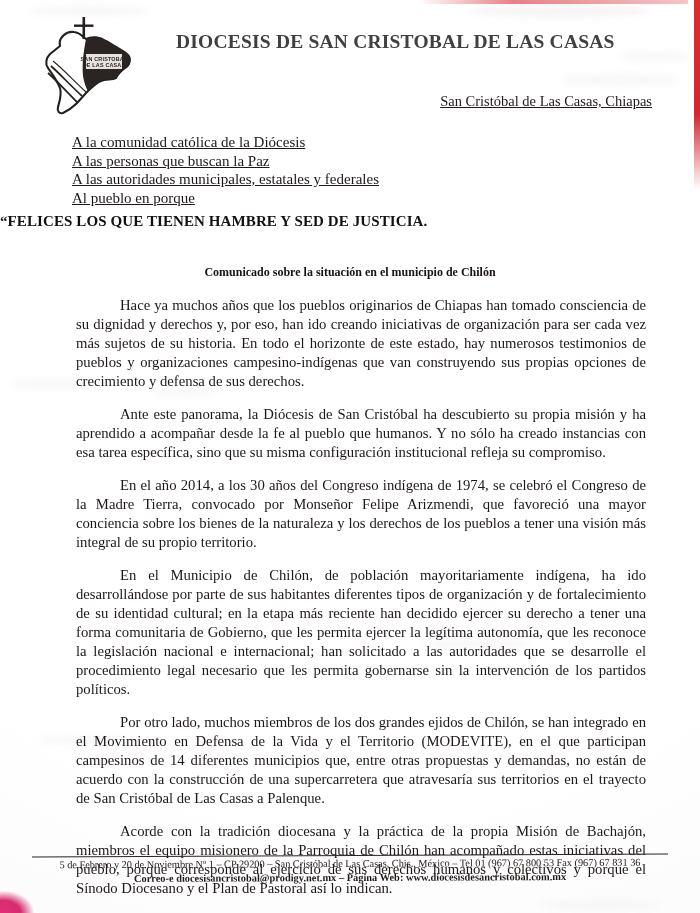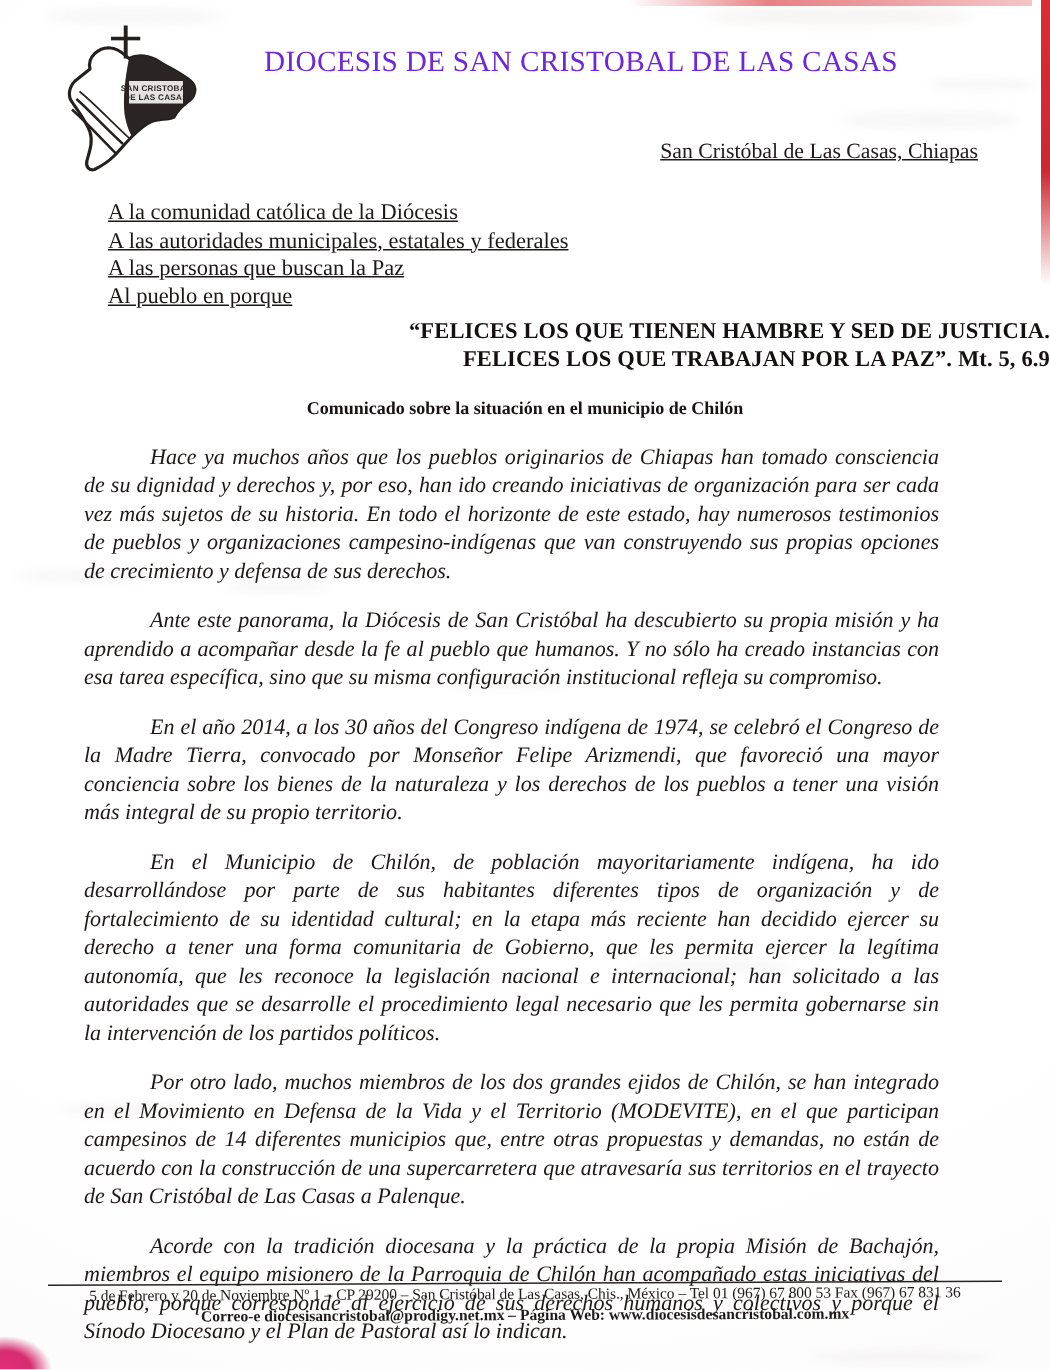--- a/index.html
+++ b/index.html
@@ -78,25 +78,25 @@
     top: 16px;
     width: 116px;
     height: 104px;
   }
   .logo svg { display: block; width: 116px; height: 104px; }
   .org-title {
     position: absolute;
     left: 176px;
     top: 31px;
     font-size: 19.5px;
-    font-weight: normal;
+    font-weight: bold;
     letter-spacing: .2px;
     font-variant: small-caps;
     text-transform: uppercase;
-    color: #6d28d9;
+    color: #404040;
   }
 
   
   .placedate {
     position: absolute;
     right: 48px;
     top: 92px;
     text-align: right;
     font-size: 14.5px;
     line-height: 18px;
@@ -111,23 +111,23 @@
     top: 133px;
     font-size: 15px;
     line-height: 18.6px;
     color: #1d1817;
     text-decoration: underline;
   }
 
   
   .quote {
     position: absolute;
-    left: 0; right: 0;
+    left: 0; right: 12px;
     top: 212px;
-    text-align: right;
+    text-align: left;
     font-size: 15px;
     line-height: 19px;
     font-weight: bold;
     letter-spacing: .1px;
     color: #151010;
   }
   .quote .ref { font-weight: bold; }
 
   
   .subtitle {
@@ -136,24 +136,23 @@
     top: 265px;
     text-align: center;
     font-size: 12px;
     font-weight: bold;
     color: #181212;
   }
 
   
   .body {
     position: absolute;
-    left: 56px;
+    left: 76px;
     top: 296px;
     width: 570px;
-    font-style: italic;
   }
   .para {
     text-align: justify;
     text-indent: 44px;
     font-size: 14.7px;
     line-height: 19.1px;
     margin: 0 0 13.5px 0;
     color: #1d1716;
     hyphens: none;
   }
@@ -236,31 +235,27 @@
 
   <div class="org-title">DIOCESIS DE SAN CRISTOBAL DE LAS CASAS</div>
 </div>
 
 <div class="placedate">
   <div>San Cristóbal de Las Casas, Chiapas</div>
 </div>
 
 <div class="addressees">
   <div>A la comunidad católica de la Diócesis</div>
+  <div>A las personas que buscan la Paz</div>
   <div>A las autoridades municipales, estatales y federales</div>
-  <div>A las personas que buscan la Paz</div>
   <div>Al pueblo en porque</div>
 </div>
 
 <div class="quote">
   <div>“FELICES LOS QUE TIENEN HAMBRE Y SED DE JUSTICIA.</div>
-  <div>
-    <span>FELICES LOS QUE TRABAJAN POR LA PAZ”.</span>
-    <span class="ref">Mt. 5, 6.9</span>
-  </div>
 </div>
 
 <div class="subtitle">Comunicado sobre la situación en el municipio de Chilón</div>
 
 <div class="body">
   <p class="para">Hace ya muchos años que los pueblos originarios de Chiapas han tomado consciencia de su dignidad y derechos y, por eso, han ido creando iniciativas de organización para ser cada vez más sujetos de su historia. En todo el horizonte de este estado, hay numerosos testimonios de pueblos y organizaciones campesino-indígenas que van construyendo sus propias opciones de crecimiento y defensa de sus derechos.</p>
   <p class="para">Ante este panorama, la Diócesis de San Cristóbal ha descubierto su propia misión y ha aprendido a acompañar desde la fe al pueblo que humanos. Y no sólo ha creado instancias con esa tarea específica, sino que su misma configuración institucional refleja su compromiso.</p>
   <p class="para">En el año 2014, a los 30 años del Congreso indígena de 1974, se celebró el Congreso de la Madre Tierra, convocado por Monseñor Felipe Arizmendi, que favoreció una mayor conciencia sobre los bienes de la naturaleza y los derechos de los pueblos a tener una visión más integral de su propio territorio.</p>
   <p class="para">En el Municipio de Chilón, de población mayoritariamente indígena, ha ido desarrollándose por parte de sus habitantes diferentes tipos de organización y de fortalecimiento de su identidad cultural; en la etapa más reciente han decidido ejercer su derecho a tener una forma comunitaria de Gobierno, que les permita ejercer la legítima autonomía, que les reconoce la legislación nacional e internacional; han solicitado a las autoridades que se desarrolle el procedimiento legal necesario que les permita gobernarse sin la intervención de los partidos políticos.</p>
   <p class="para">Por otro lado, muchos miembros de los dos grandes ejidos de Chilón, se han integrado en el Movimiento en Defensa de la Vida y el Territorio (MODEVITE), en el que participan campesinos de 14 diferentes municipios que, entre otras propuestas y demandas, no están de acuerdo con la construcción de una supercarretera que atravesaría sus territorios en el trayecto de San Cristóbal de Las Casas a Palenque.</p>

